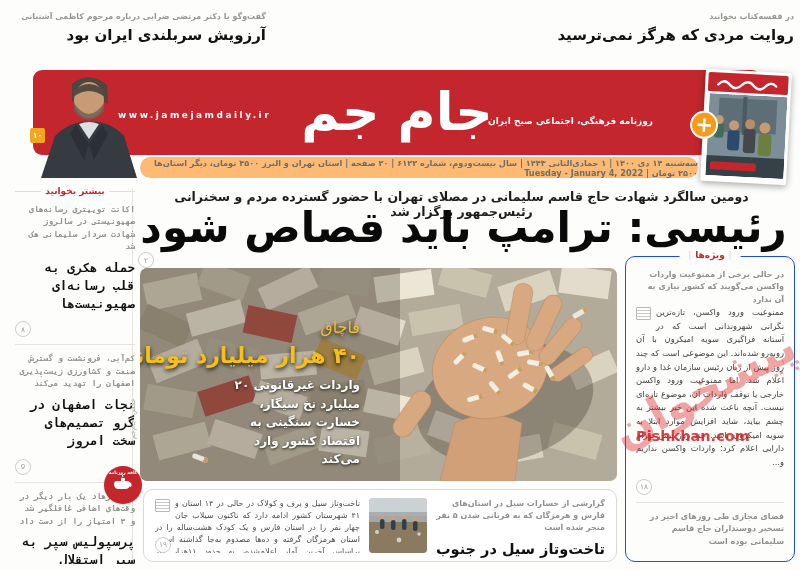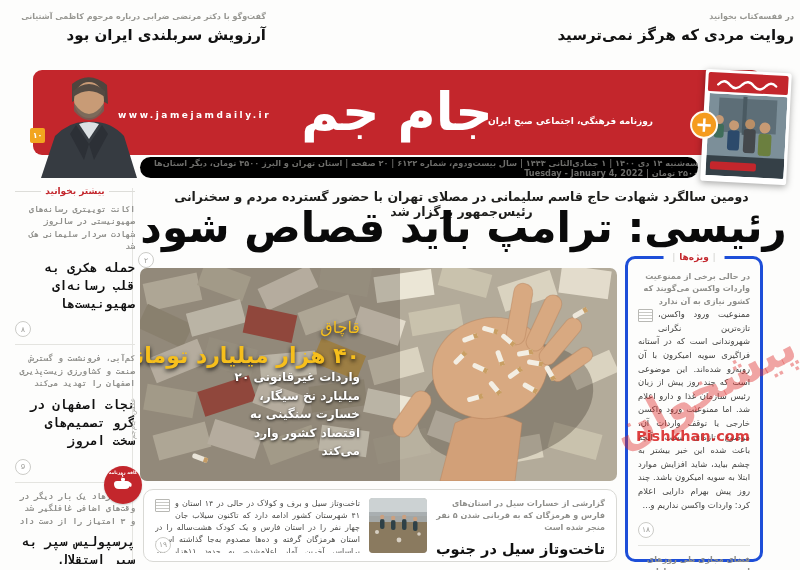--- a/index.html
+++ b/index.html
@@ -24,21 +24,21 @@
              font-size:8px;display:flex;align-items:center;justify-content:center;border-radius:2px;font-weight:bold;}
   .mini{position:absolute;right:-28px;top:1px;width:86px;height:112px;background:#fff;border-radius:3px;
         box-shadow:0 2px 7px rgba(0,0,0,.35);transform:rotate(3deg);padding:3px;box-sizing:border-box;}
   .mini-head{height:19px;background:#c3262c;border-radius:2px;}
   .mini-photo{margin-top:2px;height:82px;border-radius:2px;overflow:hidden;}
   .plus{position:absolute;left:-13px;top:42px;width:28px;height:28px;border-radius:50%;background:#f59b1e;
         color:#fff;font-size:21px;font-weight:bold;display:flex;align-items:center;justify-content:center;
         border:2px solid rgba(255,255,255,.95);box-sizing:border-box;line-height:1;}
 
   
-  .dateline{position:absolute;left:140px;top:157px;width:558px;height:21px;background:#000000;border-radius:11px;
+  .dateline{position:absolute;left:140px;top:157px;width:558px;height:21px;background:#fdba74;border-radius:11px;
             display:flex;align-items:center;justify-content:center;font-size:8.2px;color:#6d6d6a;font-weight:bold;}
 
   
   .lead-kicker{position:absolute;left:135px;right:12px;top:189px;text-align:center;
                font-size:12.5px;font-weight:bold;color:#1d1d1b;}
   .lead-headline{position:absolute;left:135px;right:8px;top:203px;text-align:center;white-space:nowrap;
                  font-size:42px;font-weight:bold;color:#0a0a0a;letter-spacing:-1px;line-height:1.2;}
   .badge{display:inline-flex;width:14px;height:14px;border:1px solid #ccccc8;border-radius:50%;
          color:#9c9c98;font-size:7.5px;align-items:center;justify-content:center;background:#fff;}
   .lead-badge{position:absolute;left:138px;top:252px;}
@@ -59,27 +59,27 @@
               background:#c3262c;z-index:5;text-align:center;box-shadow:0 1px 2px rgba(0,0,0,.2);}
   .cafe-stamp .lbl{display:block;font-size:4.5px;color:#fff;padding-top:4px;font-weight:bold;}
 
   
   .mainphoto{position:absolute;left:140px;top:268px;width:477px;height:213px;border-radius:7px;overflow:hidden;}
   .overlay-text{position:absolute;left:35px;top:50px;width:185px;text-align:right;z-index:3;}
   .ov-l1{font-size:16px;font-weight:normal;color:#f6bf1c;margin-left:75px;
          text-shadow:0 2px 4px rgba(0,0,0,.85);}
   .ov-l2{font-size:22px;font-weight:bold;color:#f6bf1c;margin-top:6px;white-space:nowrap;
          text-shadow:0 2px 4px rgba(0,0,0,.85);}
-  .ov-sub{font-size:12px;font-weight:bold;color:#fff;line-height:1.55;margin-left:37px;
+  .ov-sub{font-size:12px;font-weight:bold;color:#fff;line-height:1.55;margin-top:8px;margin-left:37px;
           text-shadow:0 1px 3px rgba(0,0,0,.9);}
   .credit{position:absolute;left:129px;top:398px;writing-mode:vertical-rl;transform:rotate(180deg);
           font-size:7px;color:#a5a5a0;z-index:2;}
 
   
-  .rsb{position:absolute;left:625px;top:256px;width:138px;height:306px;border:3px solid #1d4ed8;
+  .rsb{position:absolute;left:625px;top:256px;width:170px;height:306px;border:1px solid #1d4ed8;
        border-radius:10px;box-sizing:border-box;}
   .rsb-label{position:absolute;top:-7px;left:50%;transform:translateX(-50%);background:#fdfdfc;
              padding:0 5px;color:#c3262c;font-weight:bold;font-size:9px;white-space:nowrap;}
   .rsb-label::before,.rsb-label::after{content:"|";color:#ccccc8;font-weight:normal;margin:0 4px;font-size:8px;}
   .rsb-inner{padding:12px 10px 8px;text-align:right;}
   .rsb-title1{font-size:16px;font-weight:bold;color:#0f0f0f;margin:7px 0 6px;}
   .rsb-body{font-size:8.4px;color:#434341;line-height:1.62;text-align:justify;}
   .rsb-div{border-bottom:1px solid #e4e4e0;margin:7px 0 8px;}
 
   .article-icon{float:left;width:13px;height:11px;border:1px solid #b8b8b4;border-radius:1px;

